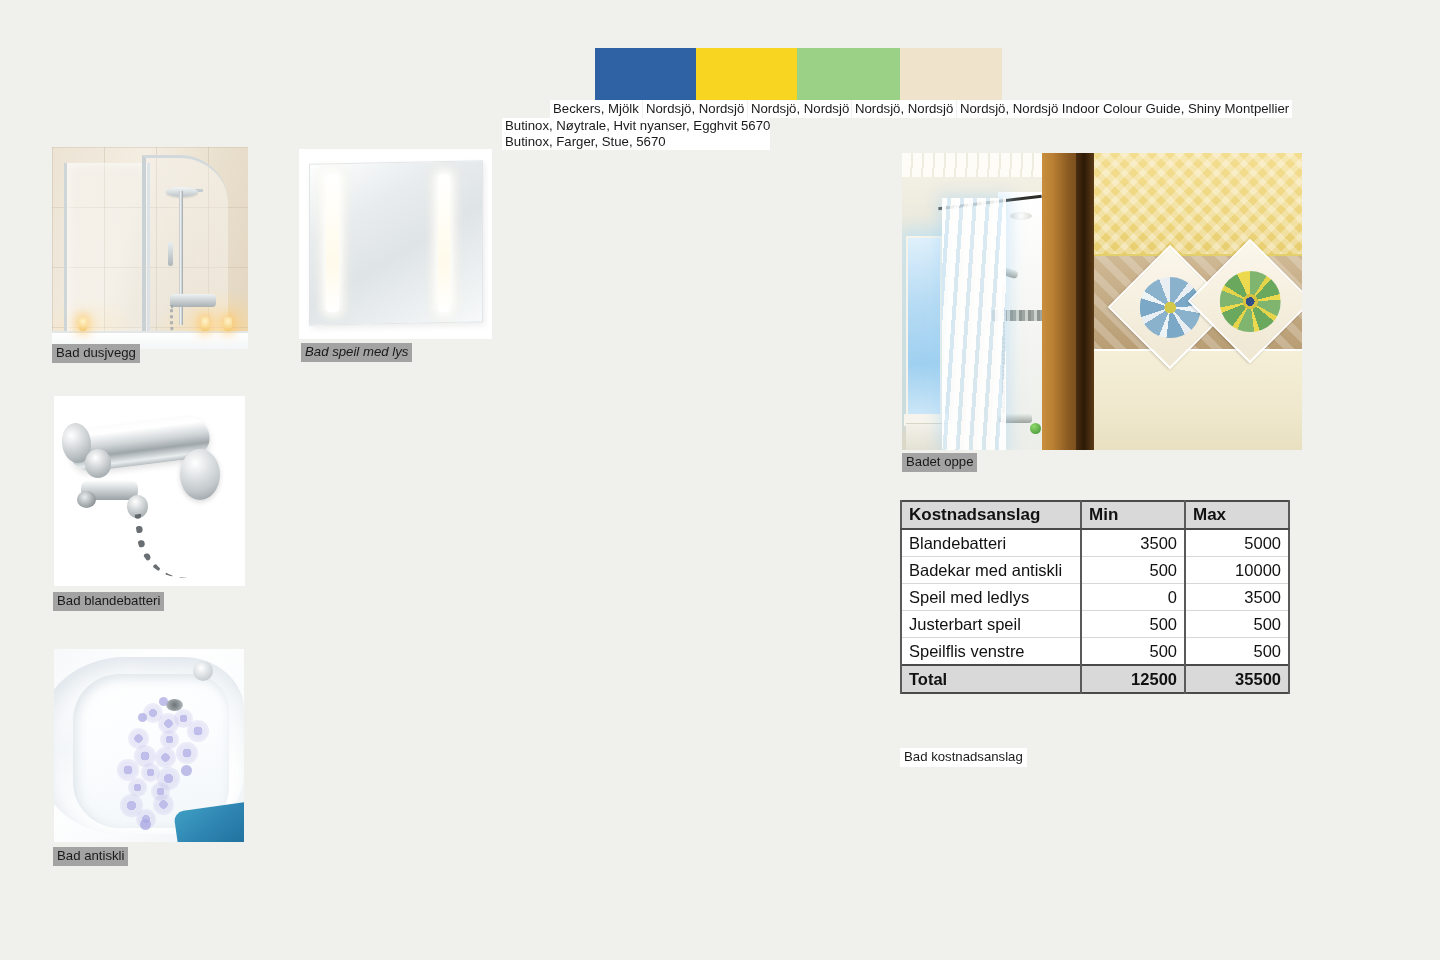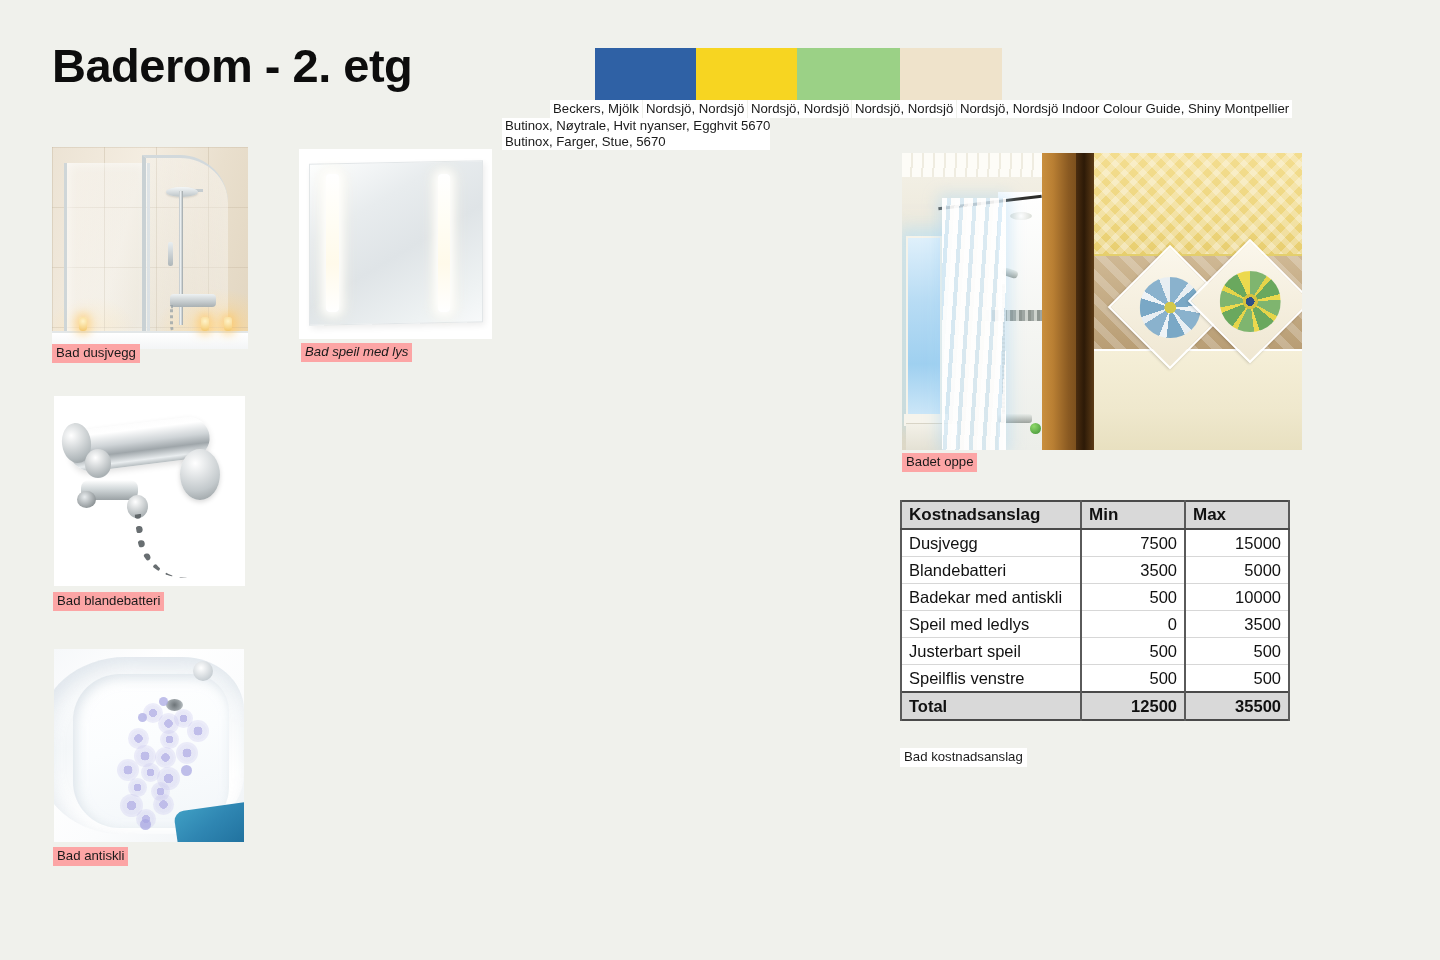--- a/index.html
+++ b/index.html
@@ -39,21 +39,21 @@
   .pcap.c5 { margin-left: 1px; }
   .pcap-under {
     background:#ffffff; color:#1a1a1a; font-size:13.2px; line-height:15px;
     padding:0 3px 1px 3px; white-space:nowrap; width:268px; overflow:hidden;
   }
 
   
   .tile { position: absolute; }
   .tile .frame { position: relative; overflow: hidden; background: #ffffff; }
   .tile .cap {
-    position: absolute; background: #fca5a5; color: #1a1a1a;
+    position: absolute; background: #a3a3a3; color: #1a1a1a;
     font-size: 13.2px; line-height: 16px; padding: 1px 4px 2px 4px; white-space: nowrap;
   }
 
   
   .ph-shower { width: 100%; height: 100%;
     background:
       radial-gradient(ellipse 58% 40% at 84% 92%, rgba(255,214,140,.85) 0%, rgba(255,214,140,0) 55%),
       radial-gradient(ellipse 40% 30% at 20% 92%, rgba(255,225,170,.55) 0%, rgba(255,225,170,0) 60%),
       linear-gradient(105deg, #ece3d4 0%, #f4ede1 38%, #e9dfcd 70%, #e2d6c1 100%);
     position: relative;
@@ -397,21 +397,20 @@
     position:absolute; left:900px; top:748px;
     background:#ffffff; color:#1a1a1a; font-size:13.2px; line-height:16px;
     padding:1px 4px 2px 4px; white-space:nowrap;
   }
 </style>
 </head>
 <body>
 
 <div id="slide">
 
-  <div class="slide-title">Baderom - 2. etg</div>
 
   <div class="swatch-strip">
     <div class="swatch" style="background:#2f61a5"></div>
     <div class="swatch" style="background:#f7d521"></div>
     <div class="swatch g" style="background:#9bd186"></div>
     <div class="swatch c" style="background:#efe3cb"></div>
   </div>
 
   <div class="palette-captions">
     <div class="cap-row">
@@ -546,25 +545,20 @@
     <table class="cost">
       <thead>
         <tr>
           <th class="h1">Kostnadsanslag</th>
           <th class="h2">Min</th>
           <th class="h3">Max</th>
         </tr>
       </thead>
       <tbody>
         <tr>
-          <td class="lbl">Dusjvegg</td>
-          <td class="num">7500</td>
-          <td class="num">15000</td>
-        </tr>
-        <tr>
           <td class="lbl">Blandebatteri</td>
           <td class="num">3500</td>
           <td class="num">5000</td>
         </tr>
         <tr>
           <td class="lbl">Badekar med antiskli</td>
           <td class="num">500</td>
           <td class="num">10000</td>
         </tr>
         <tr>

